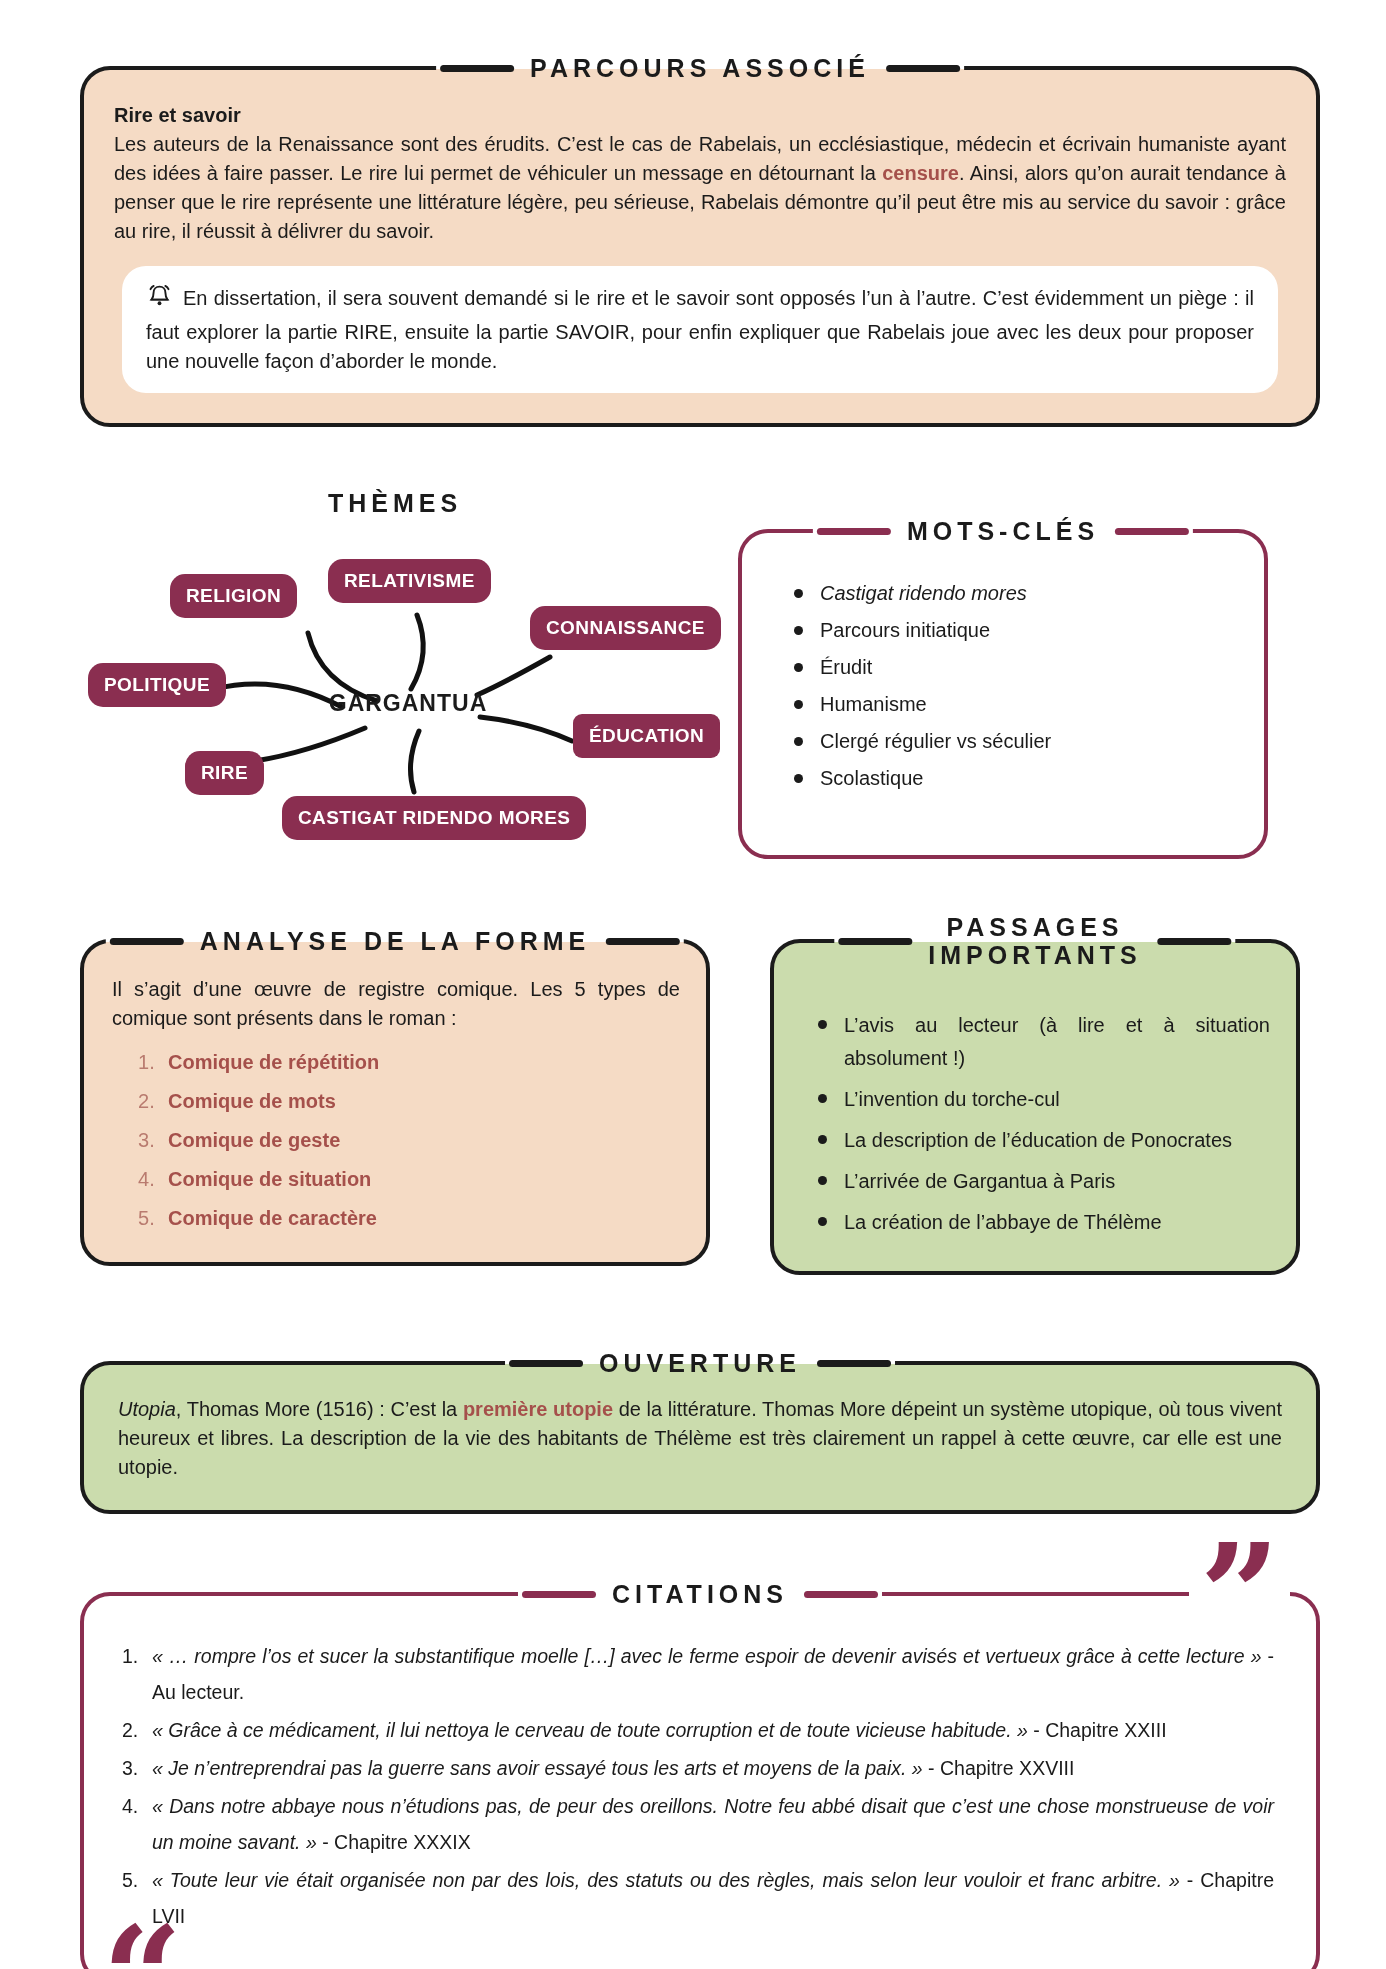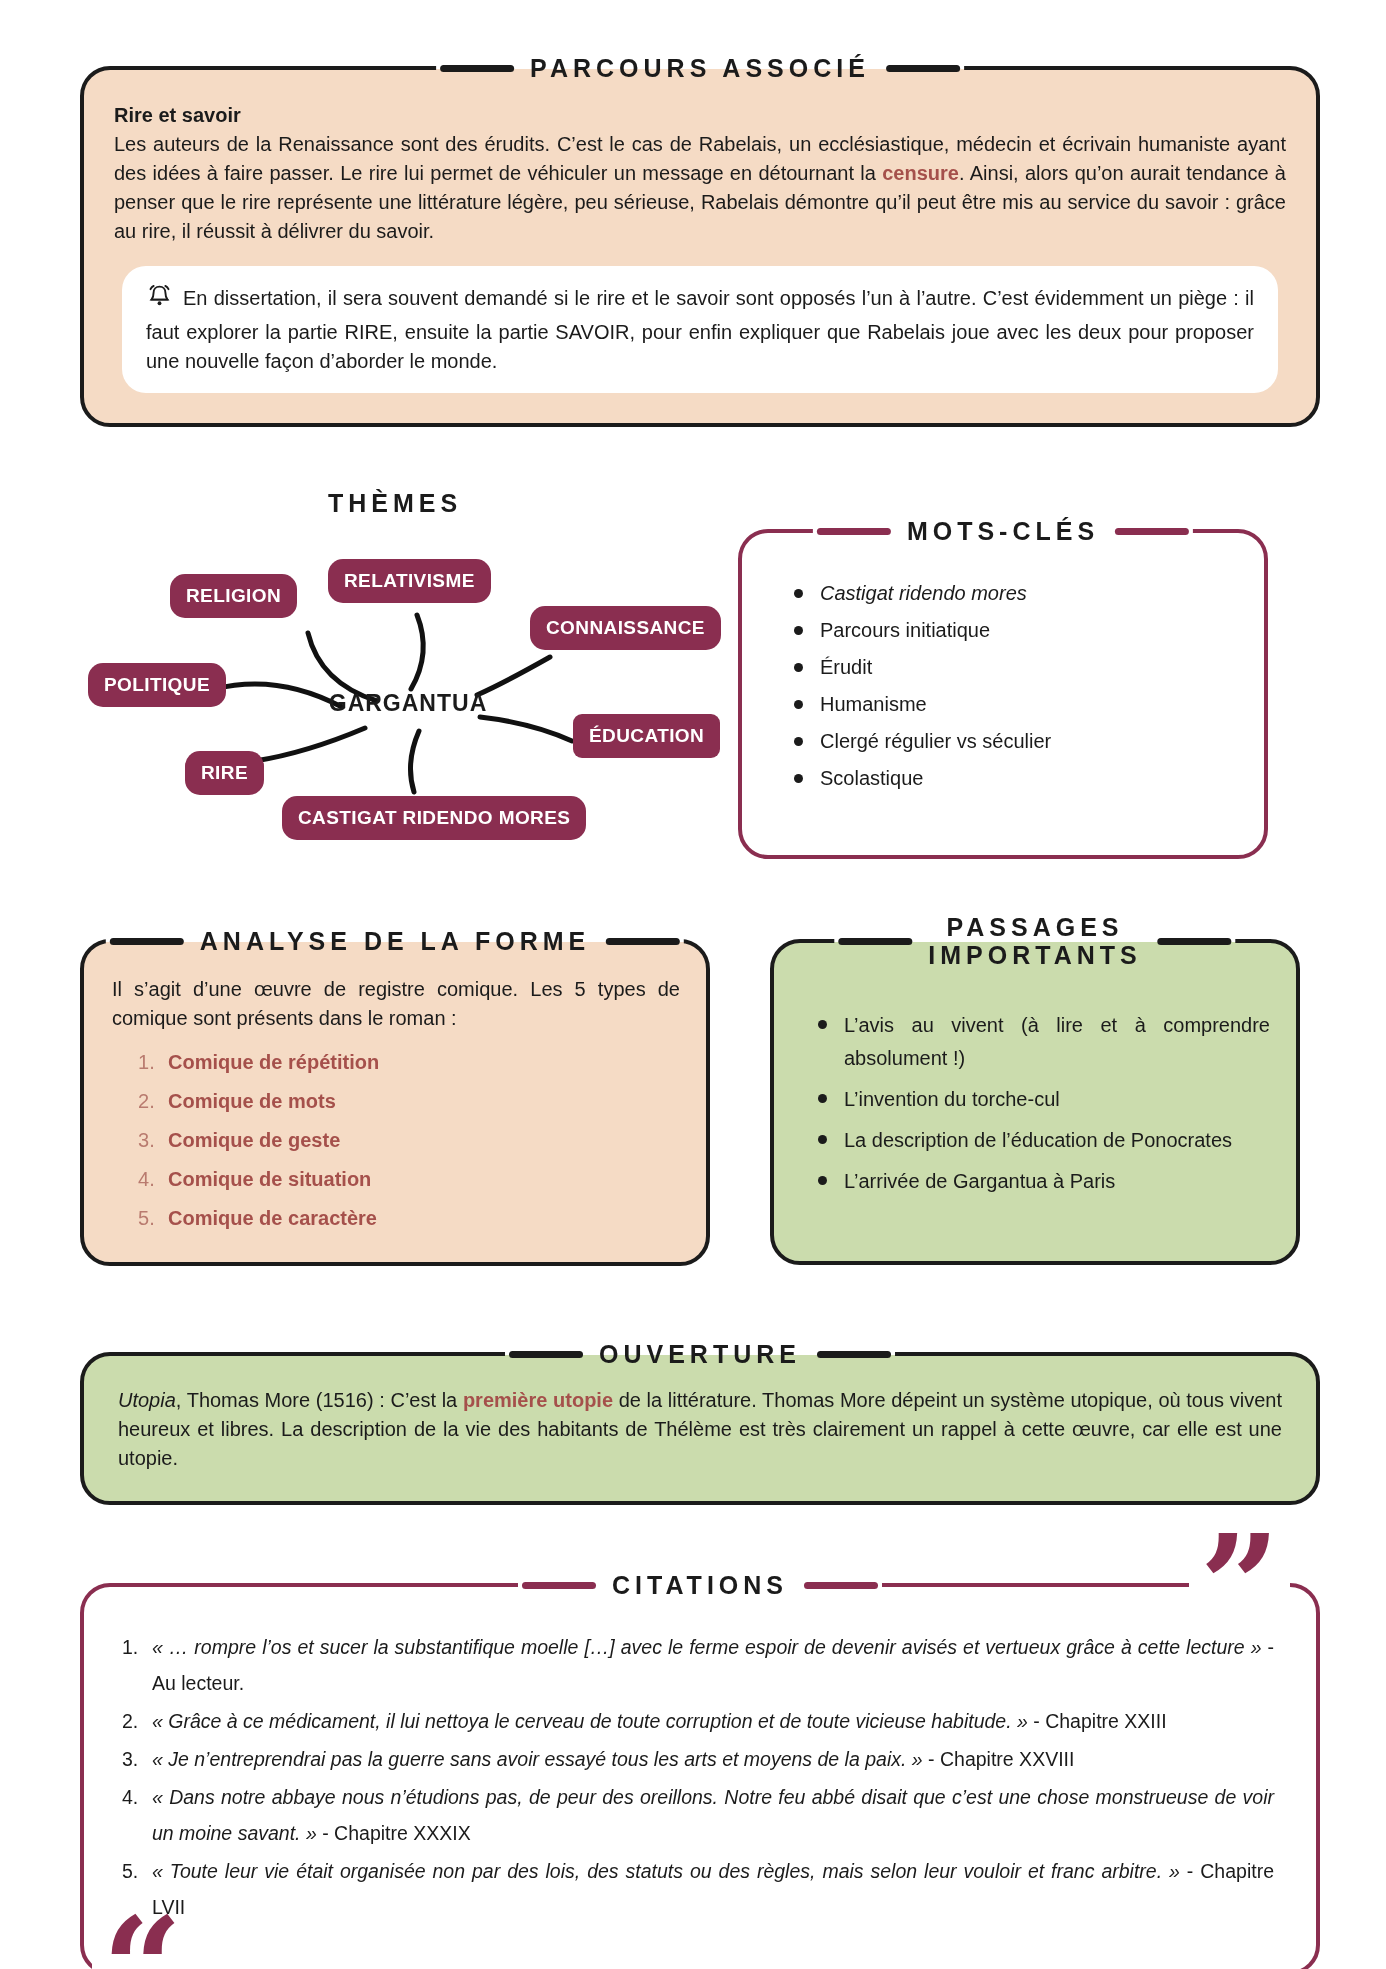--- a/index.html
+++ b/index.html
@@ -207,24 +207,25 @@
       <li>Comique de situation</li>
       <li>Comique de caractère</li>
     </ol>
   </section>
 
   <section class="sheet-box fill-green box-passages">
     <h2 class="box-title stamp">
         <span class="twoline">PASSAGES IMPORTANTS</span>
       </h2>
     <ul class="dotlist">
-      <li>L’avis au vivent (à lire et à comprendre absolument !)</li>
+      <li>L’avis au lecteur (à lire et à situation absolument !)</li>
       <li>L’invention du torche-cul</li>
       <li>La description de l’éducation de Ponocrates</li>
       <li>L’arrivée de Gargantua à Paris</li>
+      <li>La création de l’abbaye de Thélème</li>
     </ul>
   </section>
 </div>
 
 <section class="sheet-box fill-green sec-ouverture">
   <h2 class="box-title stamp">
       <span>OUVERTURE</span>
     </h2>
   <p class="bodytext"><span class="italic">Utopia</span><span>, Thomas More (1516) : C’est la </span><span class="red-bold">première utopie</span><span> de la littérature. Thomas More dépeint un système utopique, où tous vivent heureux et libres. La description de la vie des habitants de Thélème est très clairement un rappel à cette œuvre, car elle est une utopie.</span></p>
 </section>

